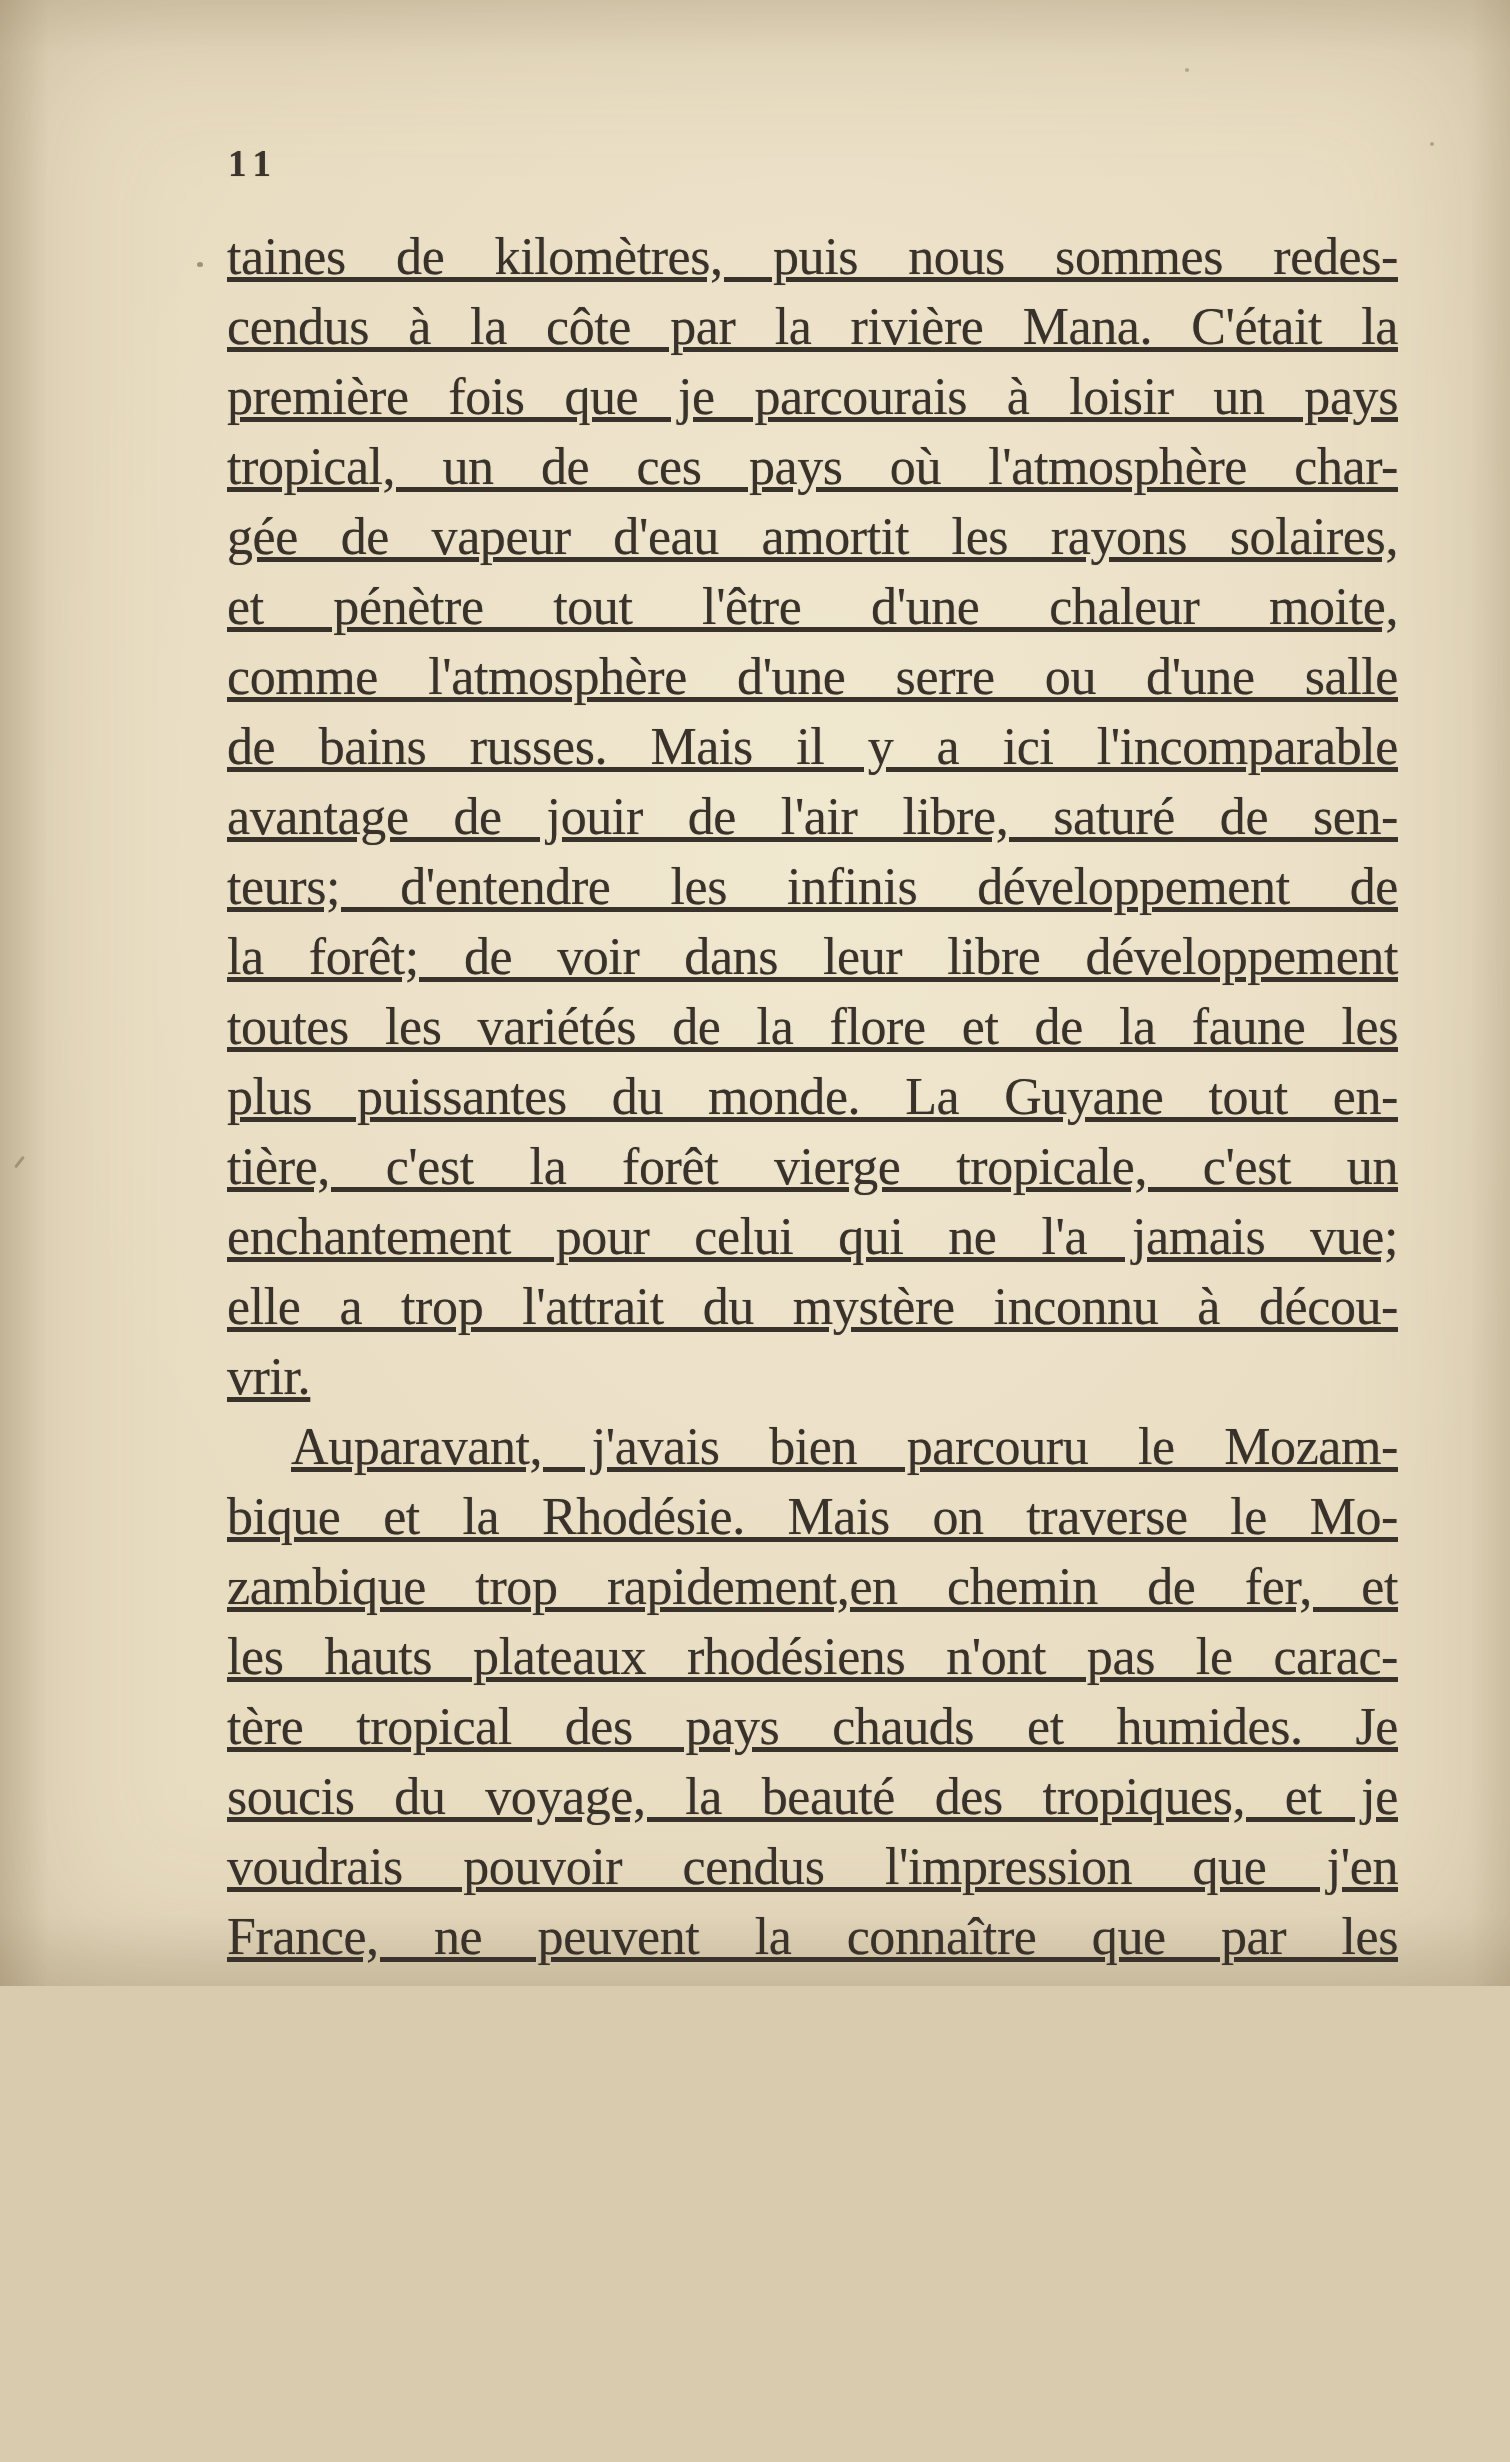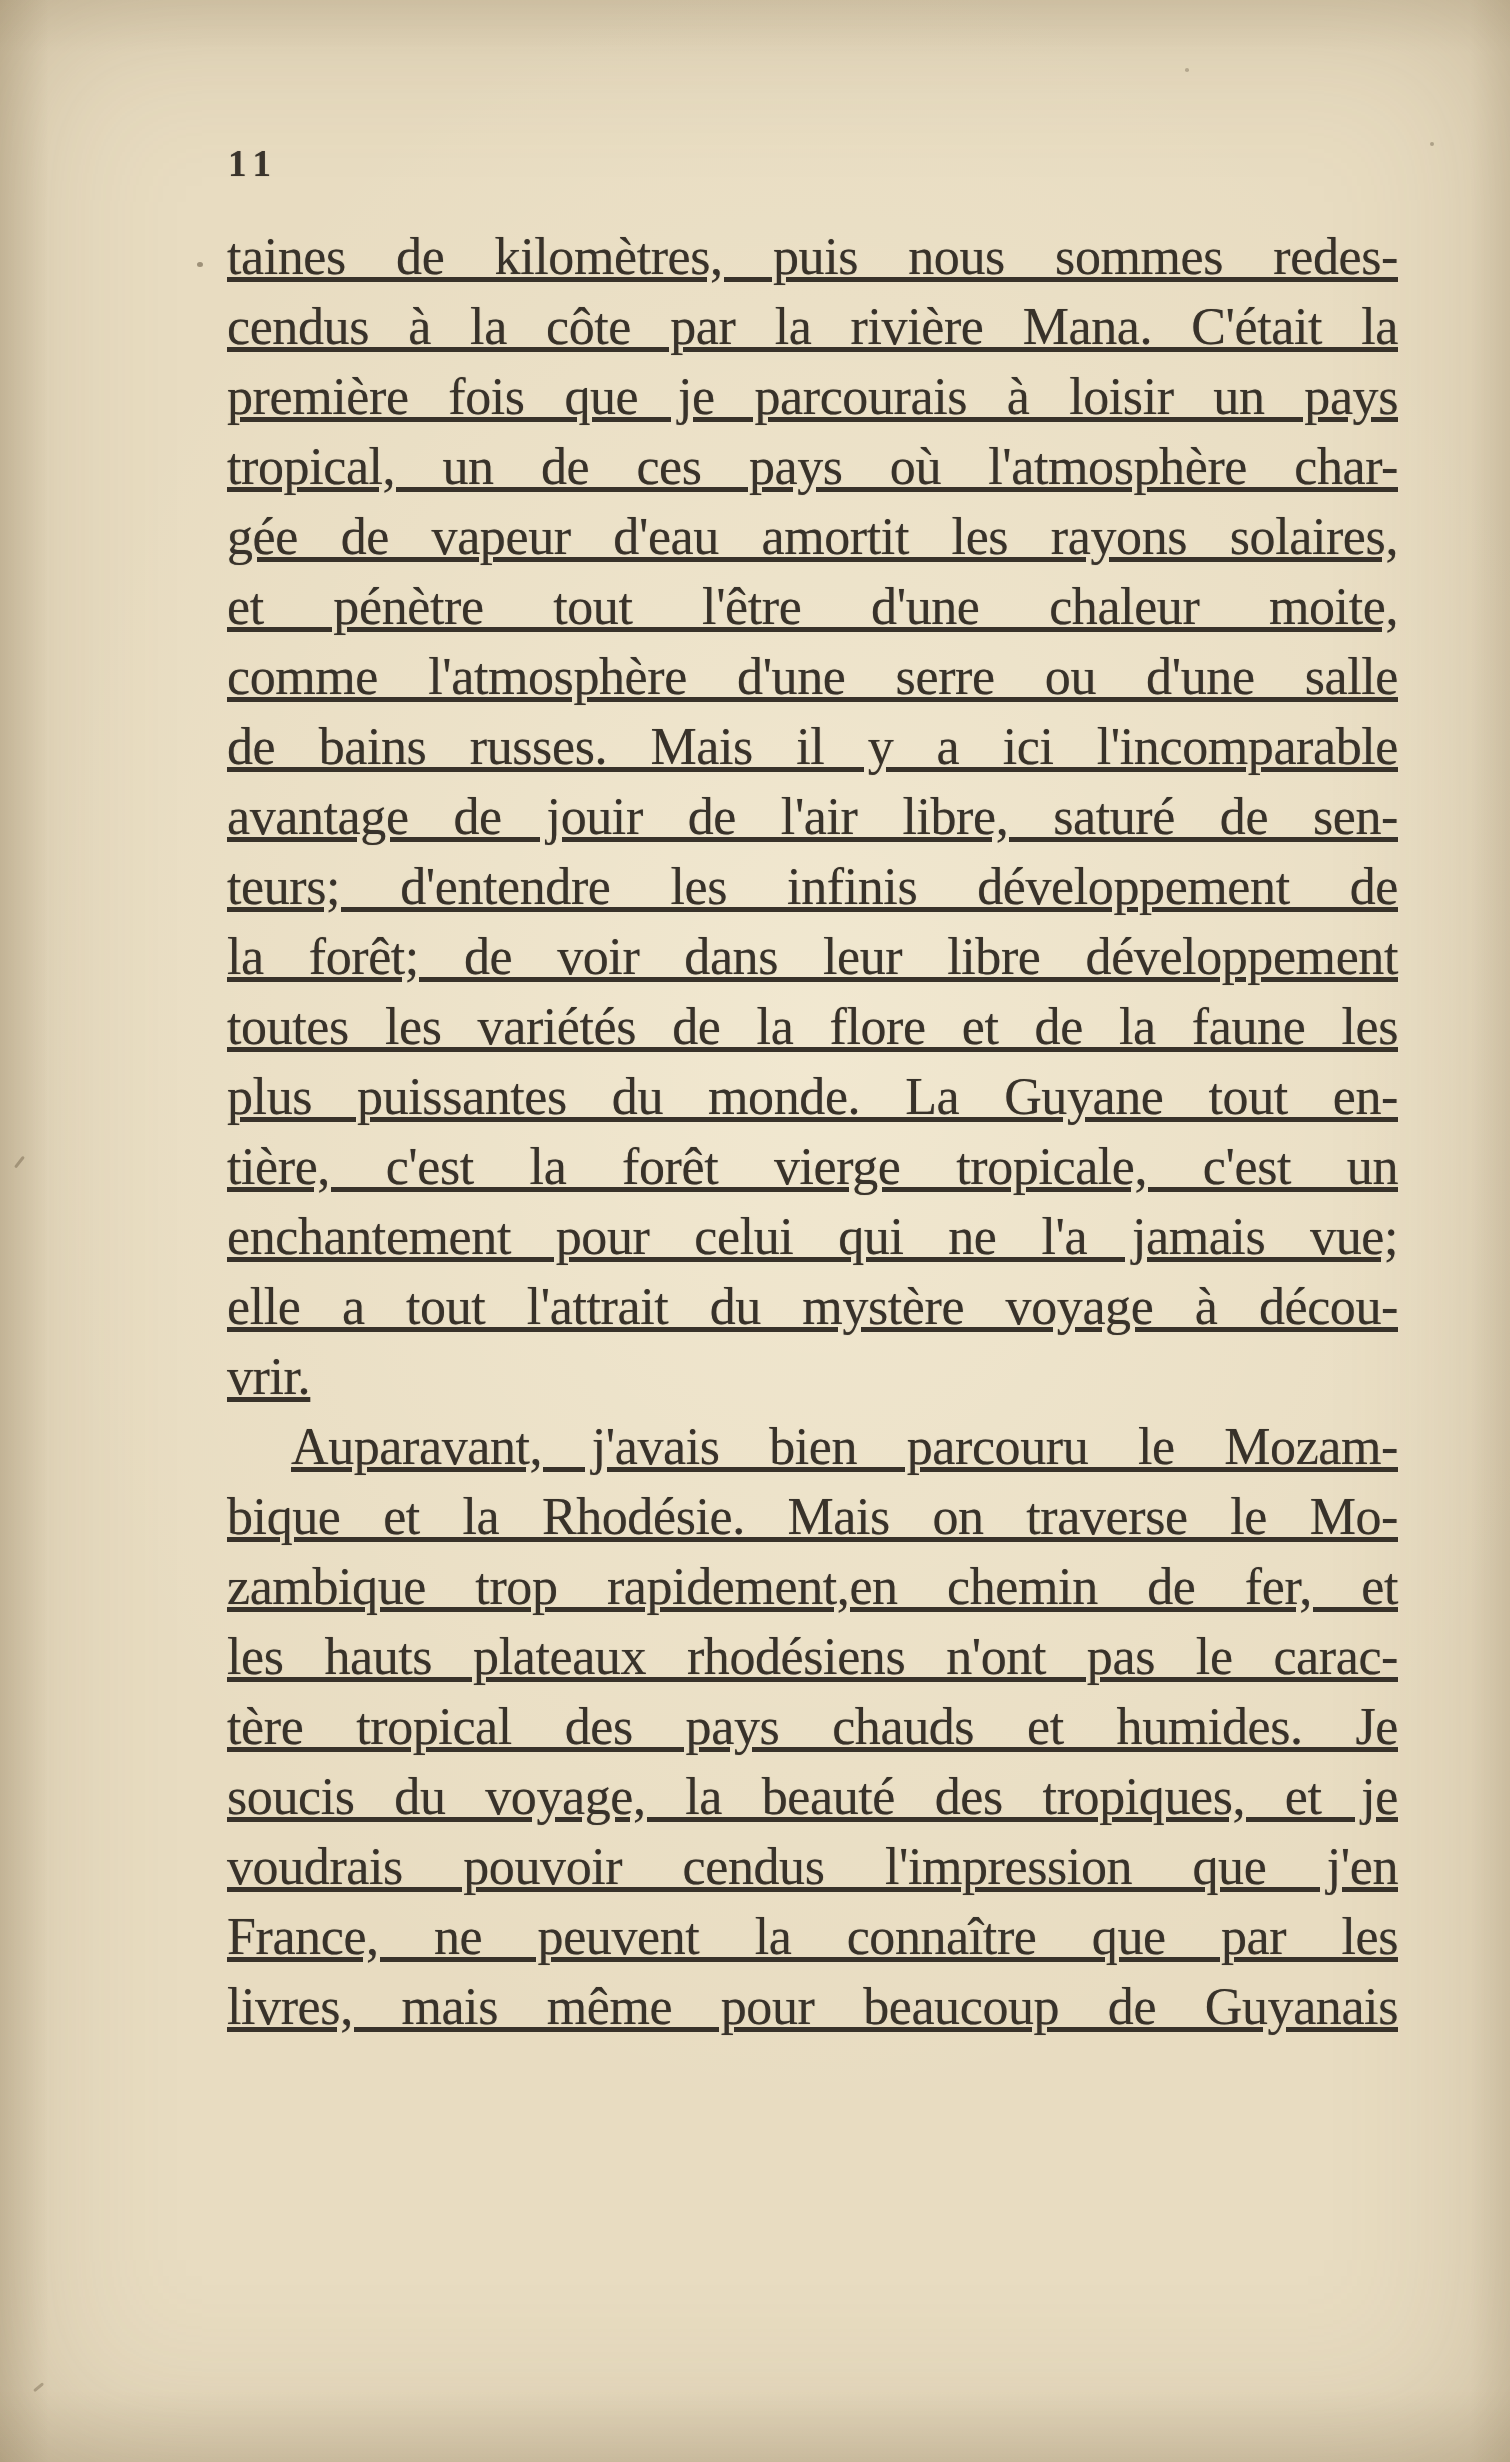--- a/index.html
+++ b/index.html
@@ -3,21 +3,21 @@
 <meta charset="utf-8">
 <style>
   html, body {
     margin: 0;
     padding: 0;
     background: #d8cbae;
   }
   .page {
     position: relative;
     width: 1510px;
-    height: 2462px;
+    height: 1986px;
     overflow: hidden;
     background:
       radial-gradient(ellipse 1110px 1510px at 54% 42%, rgba(255, 250, 232, 0.40), rgba(255, 250, 232, 0) 72%),
       linear-gradient(90deg,  rgba(112, 92, 58, 0.20) 0px, rgba(112, 92, 58, 0) 49px),
       linear-gradient(270deg, rgba(112, 92, 58, 0.12) 0px, rgba(112, 92, 58, 0) 40px),
       linear-gradient(180deg, rgba(112, 92, 58, 0.10) 0px, rgba(112, 92, 58, 0) 53px),
       linear-gradient(0deg,   rgba(112, 92, 58, 0.14) 0px, rgba(112, 92, 58, 0) 71px),
       #e8dcc1;
     box-shadow: inset 0 0 169px rgba(118, 96, 60, 0.30);
     font-family: "Liberation Serif", "DejaVu Serif", serif;
@@ -83,21 +83,21 @@
       <div class="line just">et pénètre tout l'être d'une chaleur moite,</div>
       <div class="line just">comme l'atmosphère d'une serre ou d'une salle</div>
       <div class="line just">de bains russes. Mais il y a ici l'incomparable</div>
       <div class="line just">avantage de jouir de l'air libre, saturé de sen-</div>
       <div class="line just">teurs; d'entendre les infinis développement de</div>
       <div class="line just">la forêt; de voir dans leur libre développement</div>
       <div class="line just">toutes les variétés de la flore et de la faune les</div>
       <div class="line just">plus puissantes du monde. La Guyane tout en-</div>
       <div class="line just">tière, c'est la forêt vierge tropicale, c'est un</div>
       <div class="line just">enchantement pour celui qui ne l'a jamais vue;</div>
-      <div class="line just">elle a tout l'attrait du mystère voyage à décou-</div>
+      <div class="line just">elle a trop l'attrait du mystère inconnu à décou-</div>
       <div class="line">vrir.</div>
       <div class="line just indent">Auparavant, j'avais bien parcouru le Mozam-</div>
       <div class="line just">bique et la Rhodésie. Mais on traverse le Mo-</div>
       <div class="line just">zambique trop rapidement,en chemin de fer, et</div>
       <div class="line just">les hauts plateaux rhodésiens n'ont pas le carac-</div>
       <div class="line just">tère tropical des pays chauds et humides. Je</div>
       <div class="line just">soucis du voyage, la beauté des tropiques, et je</div>
       <div class="line just">voudrais pouvoir cendus l'impression que j'en</div>
       <div class="line just">France, ne peuvent la connaître que par les</div>
       <div class="line just">livres, mais même pour beaucoup de Guyanais</div>

